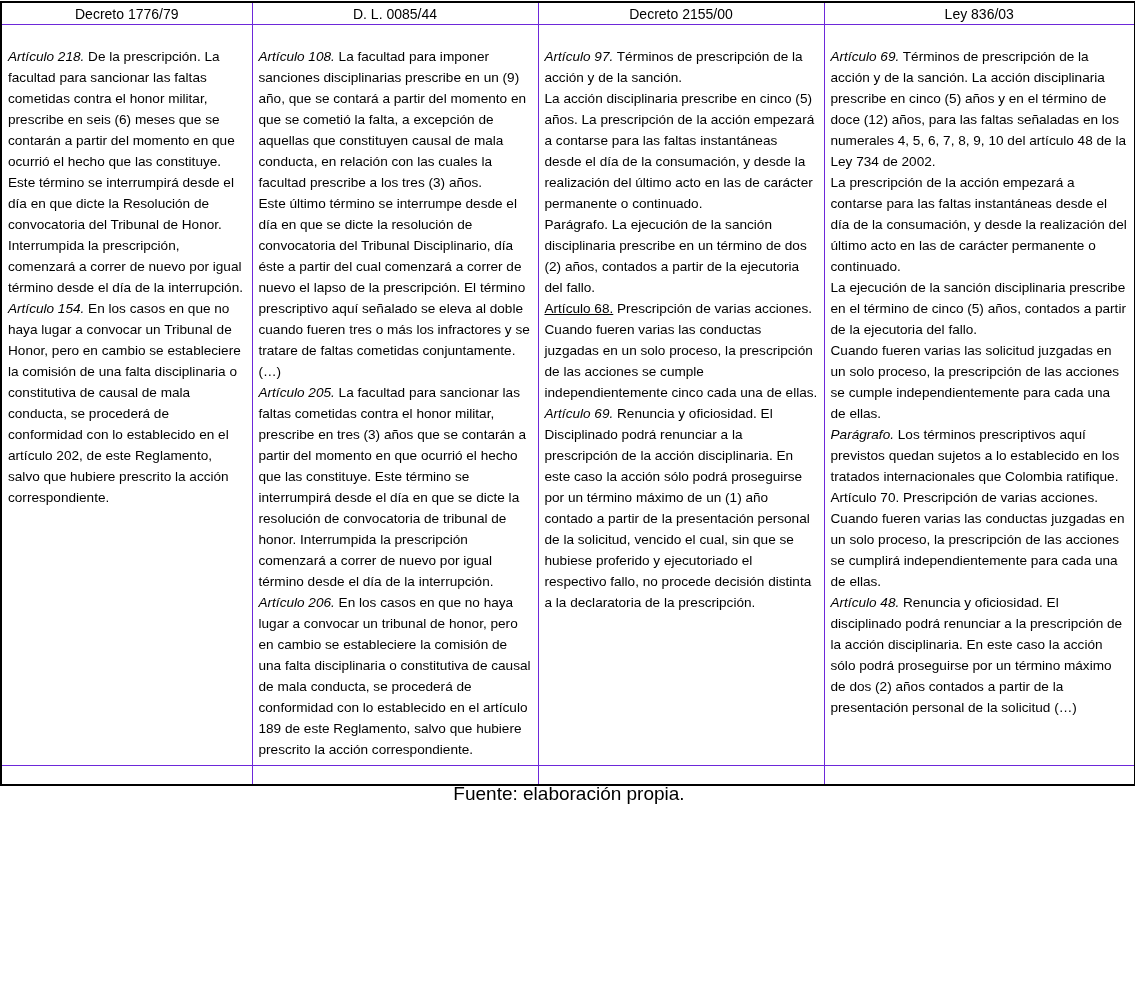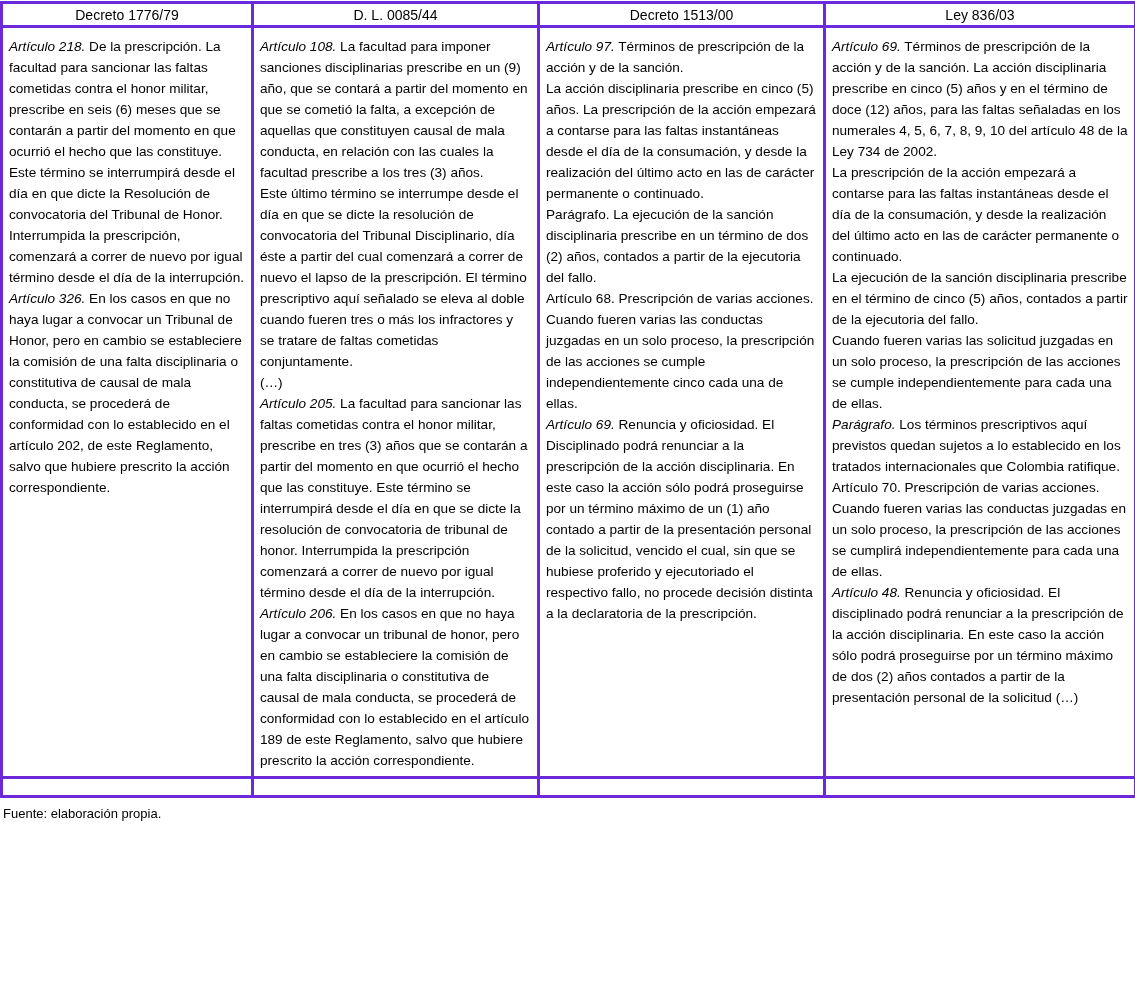--- a/index.html
+++ b/index.html
@@ -15,76 +15,77 @@
   }
   table.comparison {
     border-collapse: collapse;
     table-layout: fixed;
     width: 1134px;
     margin: 1px 0 0 0;
     border: 2px solid #000000;
   }
   table.comparison th,
   table.comparison td {
-    border: 3px solid #6d28d9;
+    border: 1px solid #6d28d9;
     vertical-align: top;
     overflow: hidden;
   }
   th.header-cell {
     font-weight: normal;
     font-size: 14px;
     line-height: 16px;
     text-align: center;
     padding: 3px 4px 2px 4px;
   }
   td.body-cell {
-    padding: 8px 6px 5px 6px;
+    padding: 21px 6px 5px 6px;
     font-size: 13.6px;
     line-height: 21px;
     text-align: left;
   }
   td.body-cell p {
     margin: 0;
     padding: 0;
   }
   td.empty-cell {
     height: 19px;
     padding: 0;
   }
   .it { font-style: italic; }
-  .un { }
+  .un { text-decoration: underline; }
   .footer-note {
-    margin: 8px 0 0 3px;
-    font-size: 13px;
+    margin: 0 0 0 3px;
+    font-size: 19px;
     line-height: 16px;
+    text-align: center;
   }
 </style>
 </head>
 <body>
 
 <table class="comparison">
   <colgroup>
     <col style="width:251px">
     <col style="width:286px">
     <col style="width:286px">
     <col style="width:311px">
   </colgroup>
   <thead>
     <tr>
       <th class="header-cell">Decreto 1776/79</th>
       <th class="header-cell">D. L. 0085/44</th>
-      <th class="header-cell">Decreto 1513/00</th>
+      <th class="header-cell">Decreto 2155/00</th>
       <th class="header-cell">Ley 836/03</th>
     </tr>
   </thead>
   <tbody>
     <tr id="table-body-row">
         <td class="body-cell">
           <p><span class="it">Artículo 218.</span><span> De la prescripción. La facultad para sancionar las faltas cometidas contra el honor militar, prescribe en seis (6) meses que se contarán a partir del momento en que ocurrió el hecho que las constituye. Este término se interrumpirá desde el día en que dicte la Resolución de convocatoria del Tribunal de Honor. Interrumpida la prescripción, comenzará a correr de nuevo por igual término desde el día de la interrupción.</span></p>
-          <p><span class="it">Artículo 326.</span><span> En los casos en que no haya lugar a convocar un Tribunal de Honor, pero en cambio se estableciere la comisión de una falta disciplinaria o constitutiva de causal de mala conducta, se procederá de conformidad con lo establecido en el artículo 202, de este Reglamento, salvo que hubiere prescrito la acción correspondiente.</span></p>
+          <p><span class="it">Artículo 154.</span><span> En los casos en que no haya lugar a convocar un Tribunal de Honor, pero en cambio se estableciere la comisión de una falta disciplinaria o constitutiva de causal de mala conducta, se procederá de conformidad con lo establecido en el artículo 202, de este Reglamento, salvo que hubiere prescrito la acción correspondiente.</span></p>
         </td>
         <td class="body-cell">
           <p><span class="it">Artículo 108.</span><span> La facultad para imponer sanciones disciplinarias prescribe en un (9) año, que se contará a partir del momento en que se cometió la falta, a excepción de aquellas que constituyen causal de mala conducta, en relación con las cuales la facultad prescribe a los tres (3) años.</span></p>
           <p><span>Este último término se interrumpe desde el día en que se dicte la resolución de convocatoria del Tribunal Disciplinario, día éste a partir del cual comenzará a correr de nuevo el lapso de la prescripción. El término prescriptivo aquí señalado se eleva al doble cuando fueren tres o más los infractores y se tratare de faltas cometidas conjuntamente.</span></p>
           <p><span>(…)</span></p>
           <p><span class="it">Artículo 205.</span><span> La facultad para sancionar las faltas cometidas contra el honor militar, prescribe en tres (3) años que se contarán a partir del momento en que ocurrió el hecho que las constituye. Este término se interrumpirá desde el día en que se dicte la resolución de convocatoria de tribunal de honor. Interrumpida la prescripción comenzará a correr de nuevo por igual término desde el día de la interrupción.</span></p>
           <p><span class="it">Artículo 206.</span><span> En los casos en que no haya lugar a convocar un tribunal de honor, pero en cambio se estableciere la comisión de una falta disciplinaria o constitutiva de causal de mala conducta, se procederá de conformidad con lo establecido en el artículo 189 de este Reglamento, salvo que hubiere prescrito la acción correspondiente.</span></p>
         </td>
         <td class="body-cell">
           <p><span class="it">Artículo 97.</span><span> Términos de prescripción de la acción y de la sanción.</span></p>

